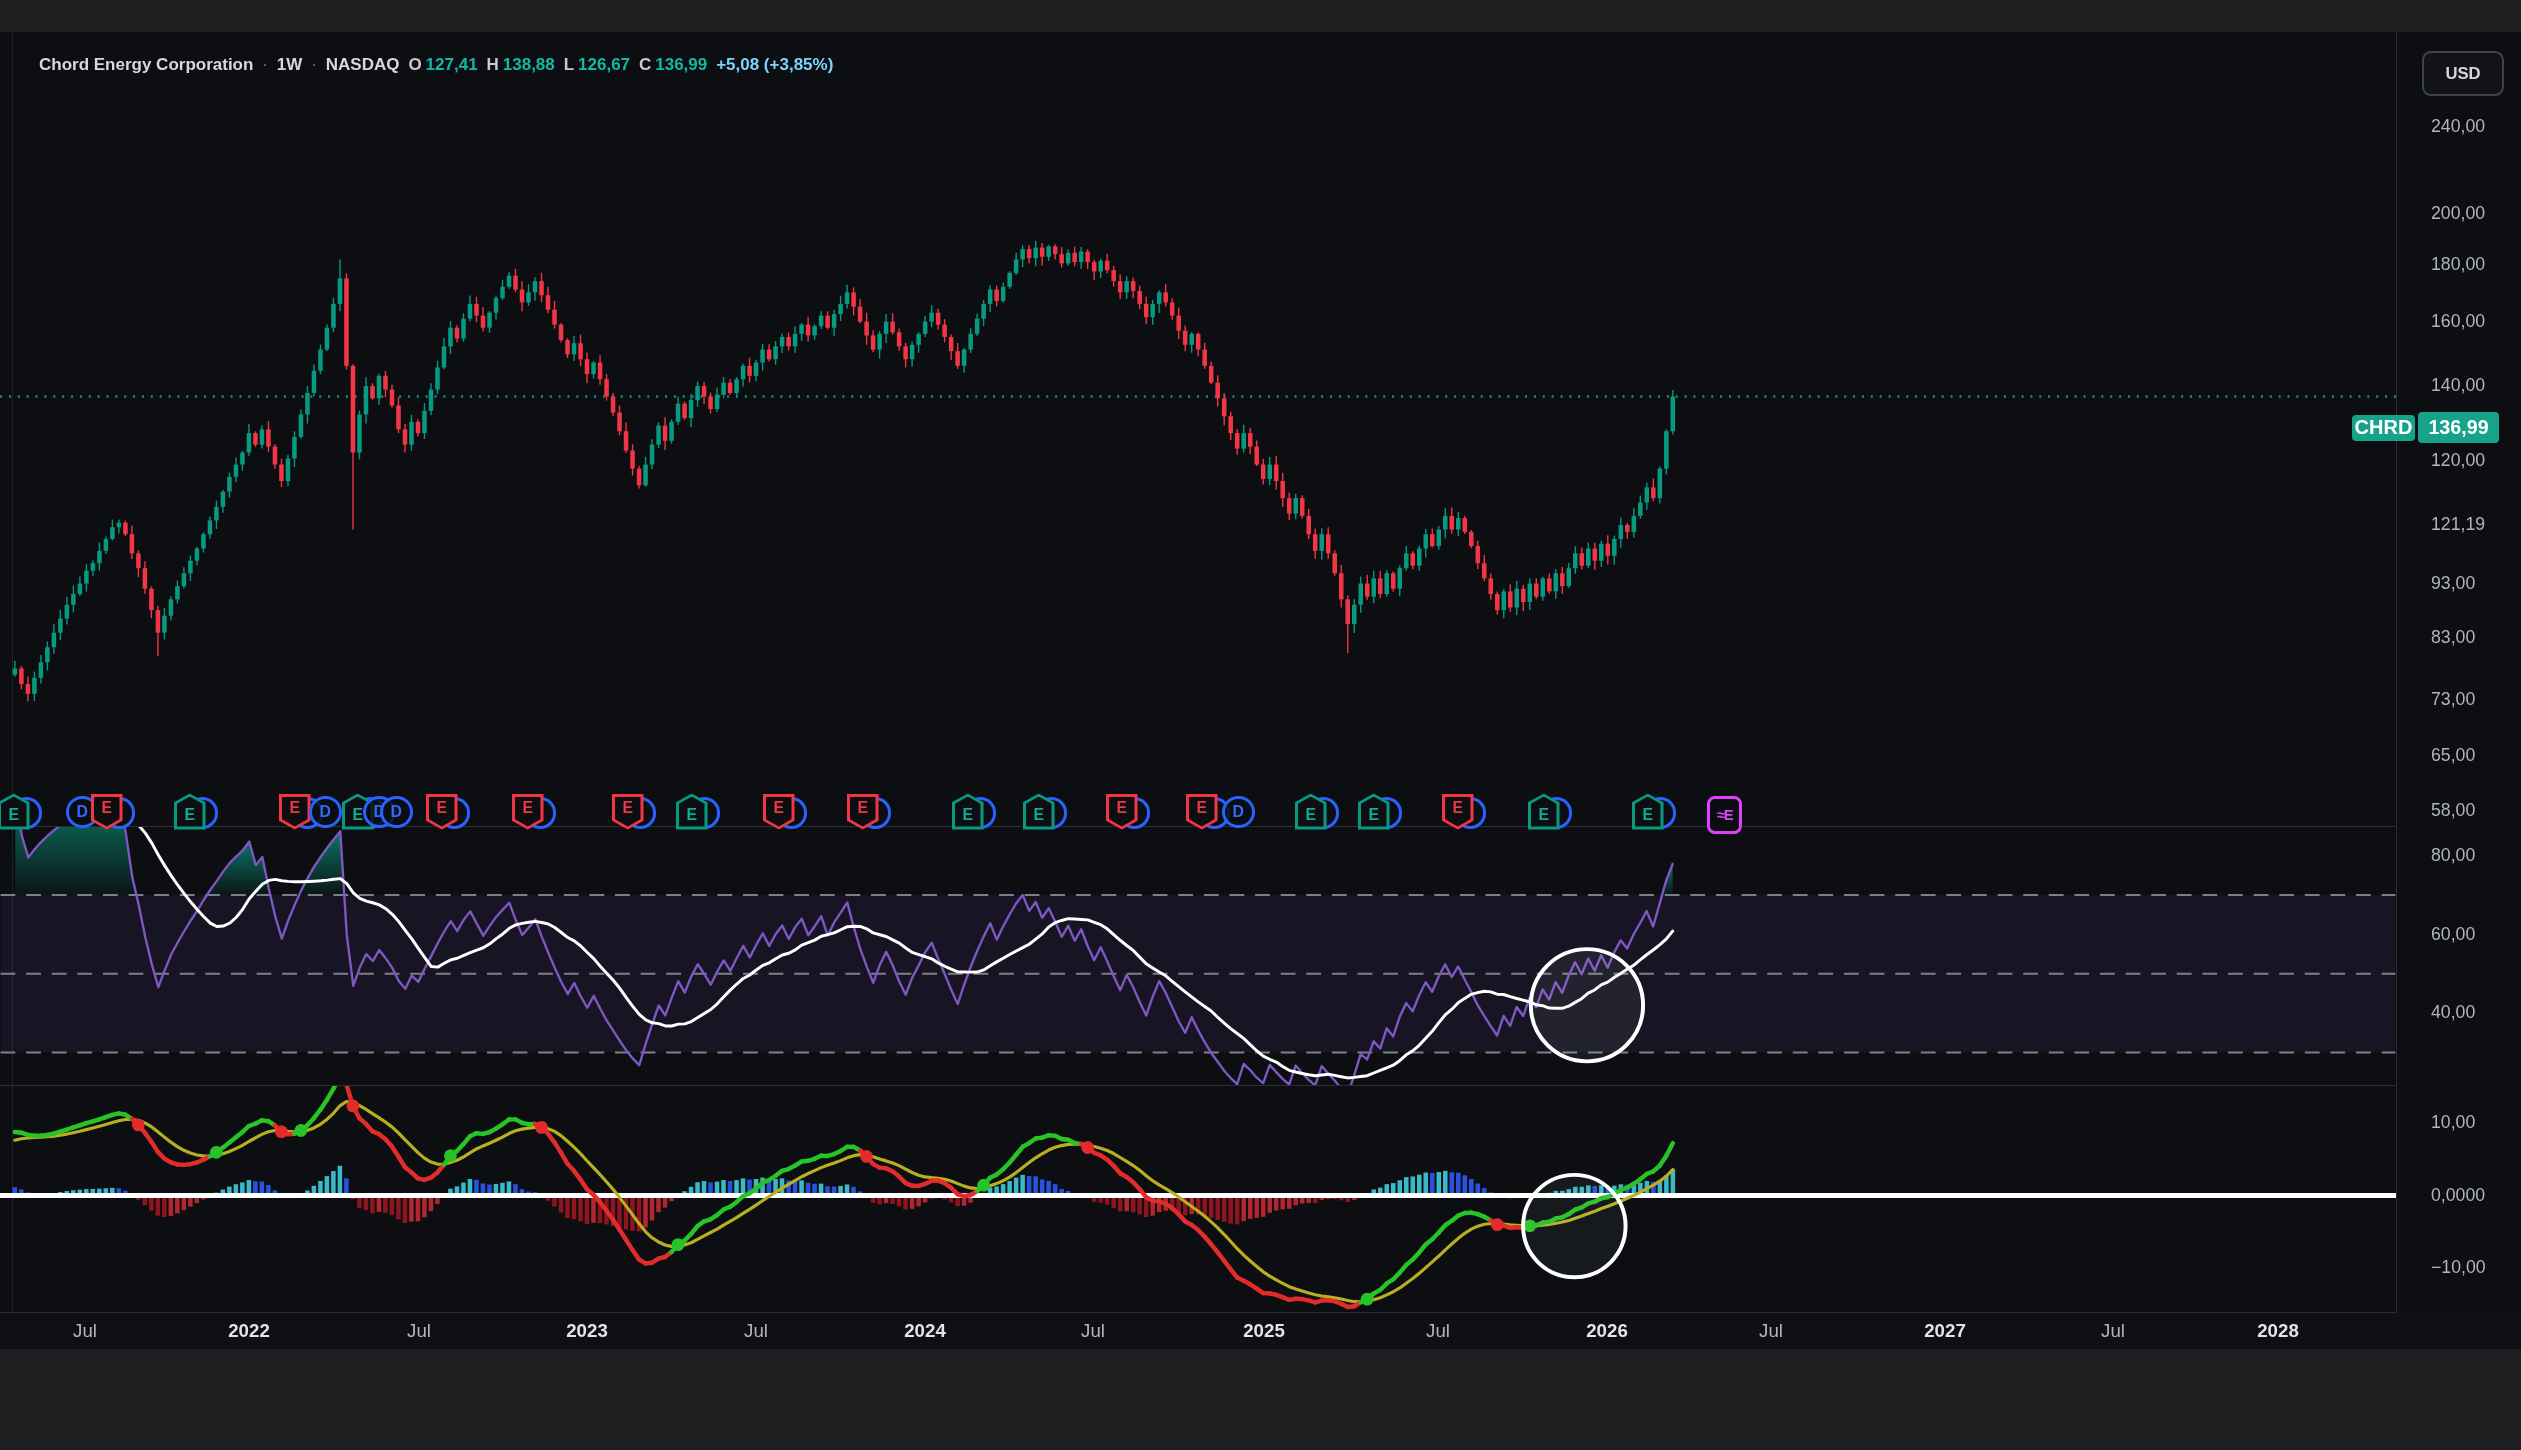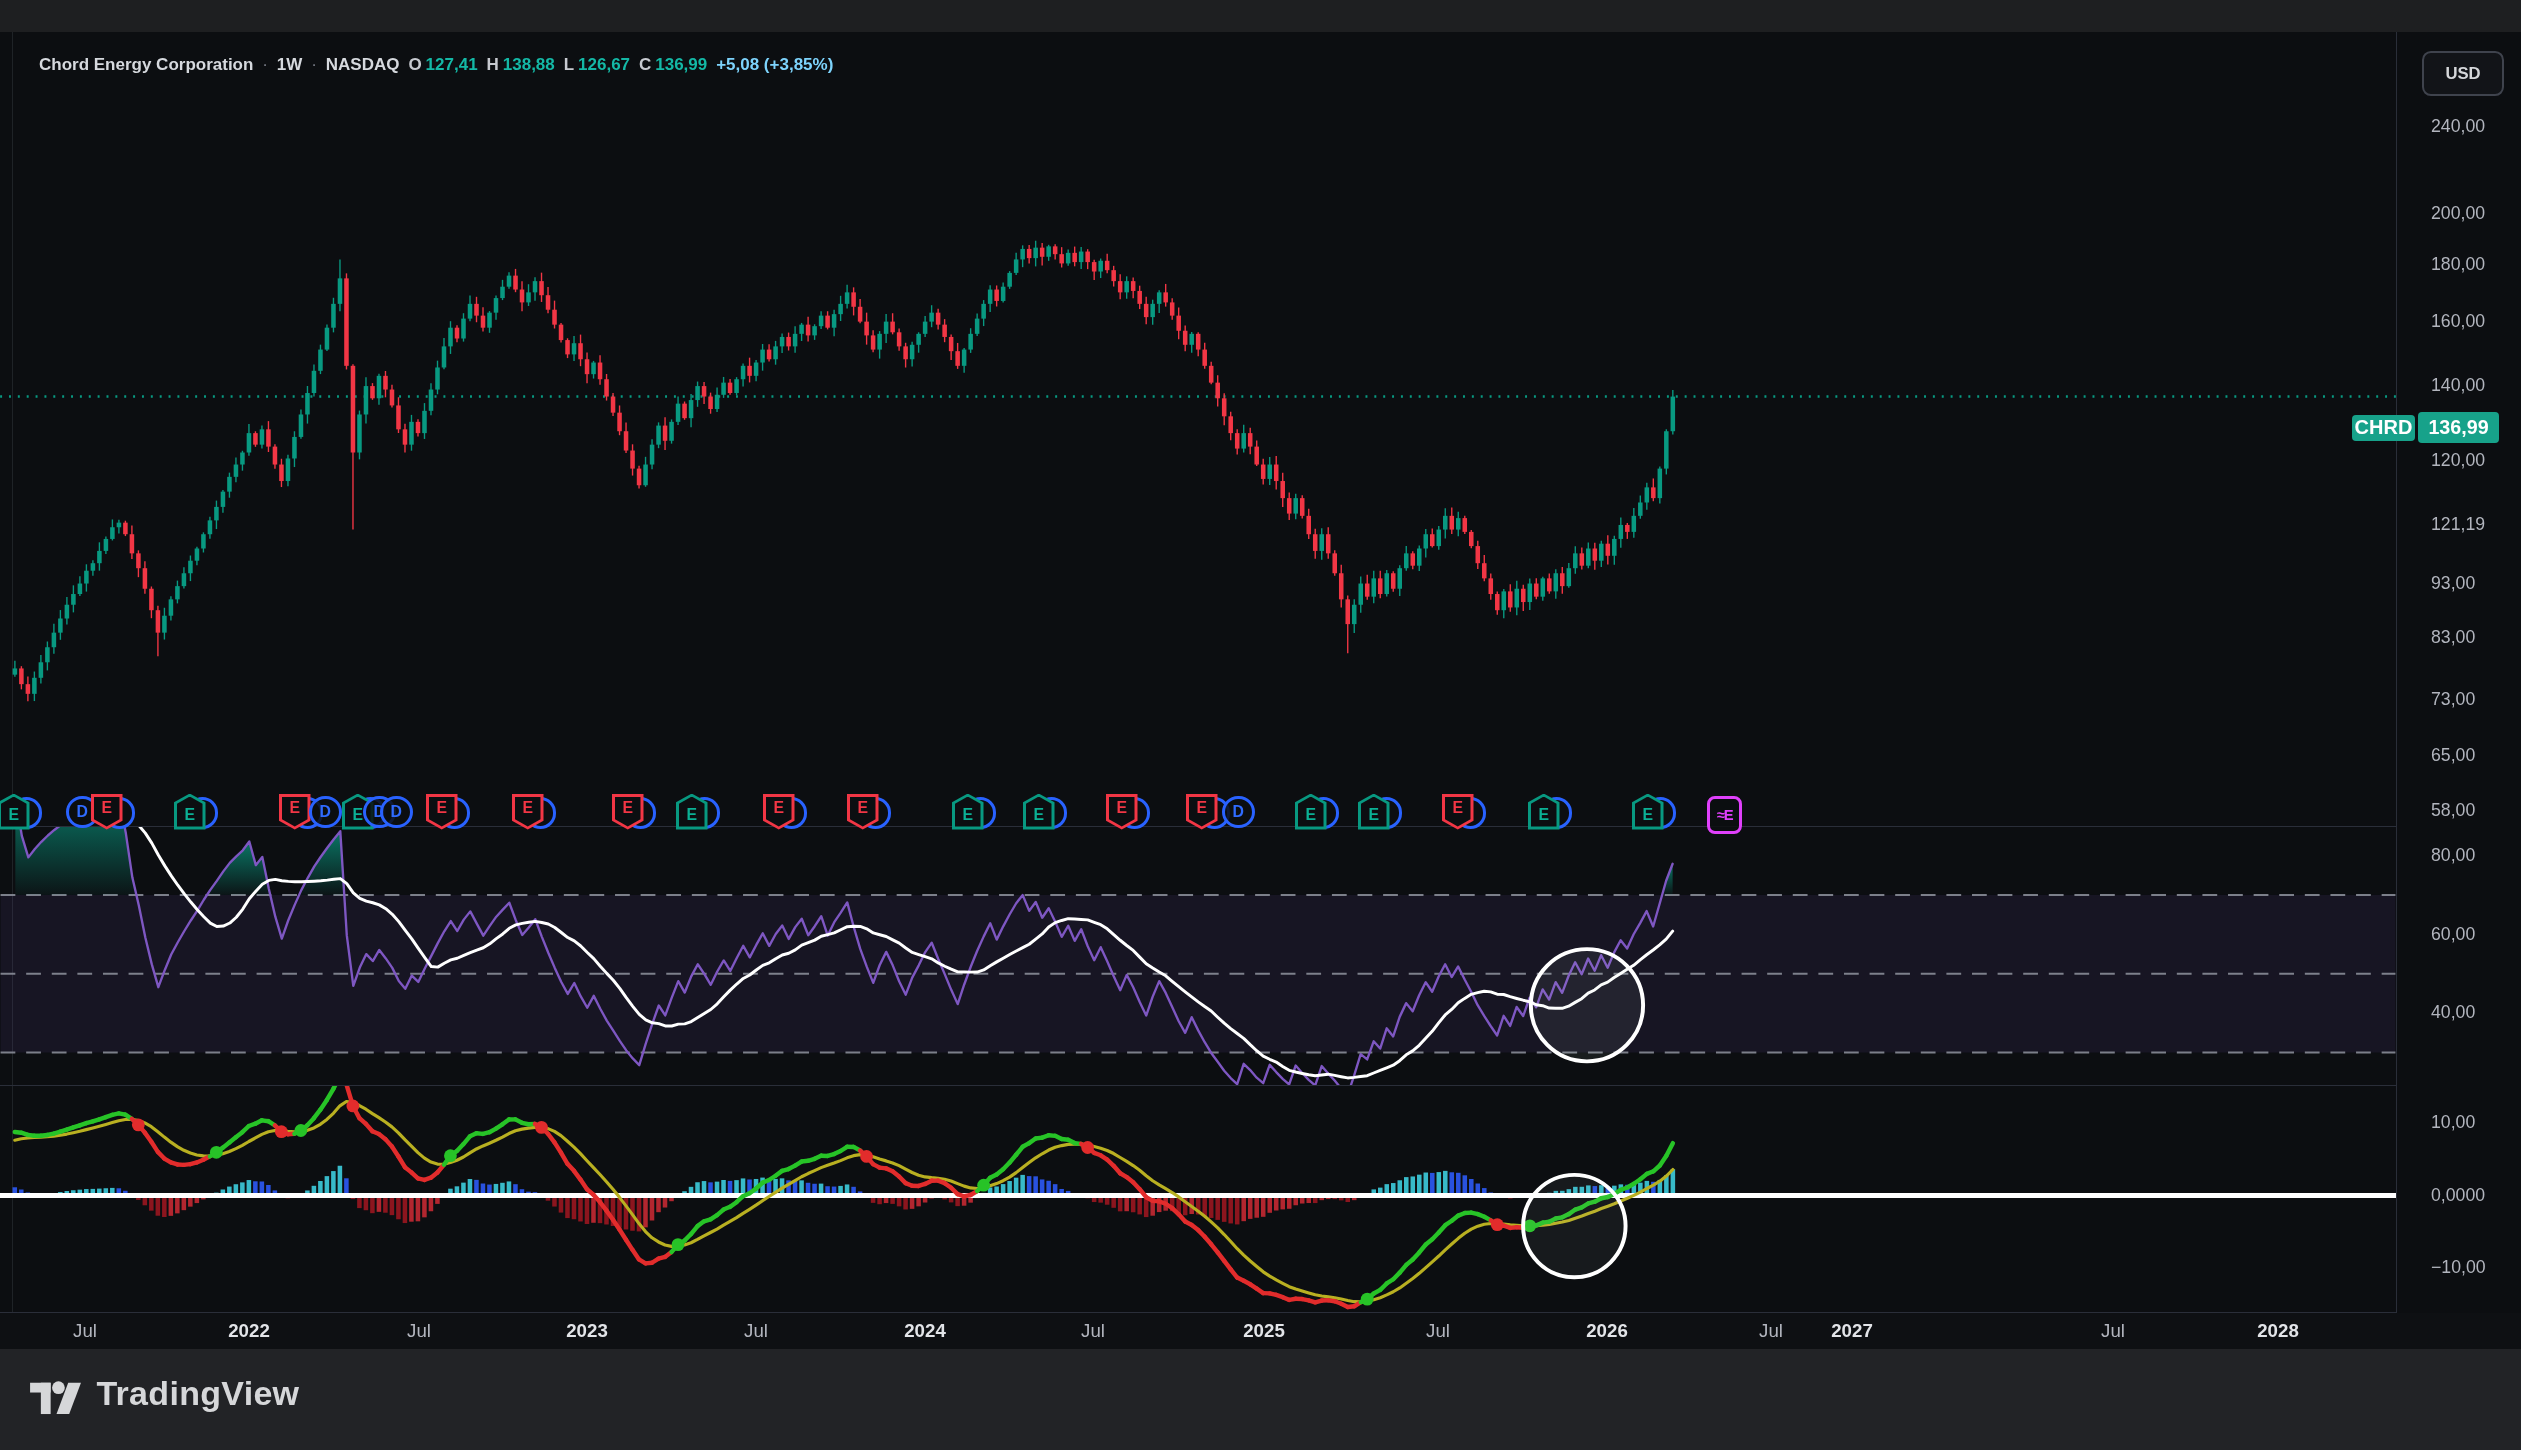--- a/index.html
+++ b/index.html
@@ -1368,34 +1368,21 @@
         <span class="xtick year" style="left: 249px;">2022</span>
         <span class="xtick" style="left: 419px;">Jul</span>
         <span class="xtick year" style="left: 587px;">2023</span>
         <span class="xtick" style="left: 756px;">Jul</span>
         <span class="xtick year" style="left: 925px;">2024</span>
         <span class="xtick" style="left: 1093px;">Jul</span>
         <span class="xtick year" style="left: 1264px;">2025</span>
         <span class="xtick" style="left: 1438px;">Jul</span>
         <span class="xtick year" style="left: 1607px;">2026</span>
         <span class="xtick" style="left: 1771px;">Jul</span>
-        <span class="xtick year" style="left: 1852px;">2027</span>
+        <span class="xtick year" style="left: 1945px;">2027</span>
         <span class="xtick" style="left: 2113px;">Jul</span>
         <span class="xtick year" style="left: 2278px;">2028</span>
       </div>
   </div>
 
-  <div id="logobar">
-    <div id="logo">
-      <svg width="53" height="45" viewBox="0 0 54 46">
-        <g fill="#d6d7d9">
-          <rect x="0" y="12" width="21" height="10"></rect>
-          <rect x="11" y="12" width="10" height="32"></rect>
-          <circle cx="29" cy="17" r="6.5"></circle>
-          <path d="M27 44 L39 12 L52 12 L40 44 Z"></path>
-        </g>
-      </svg>
-      <span class="word">TradingView</span>
-    </div>
-  </div>
 
 </div>
 
 
 </body></html>

